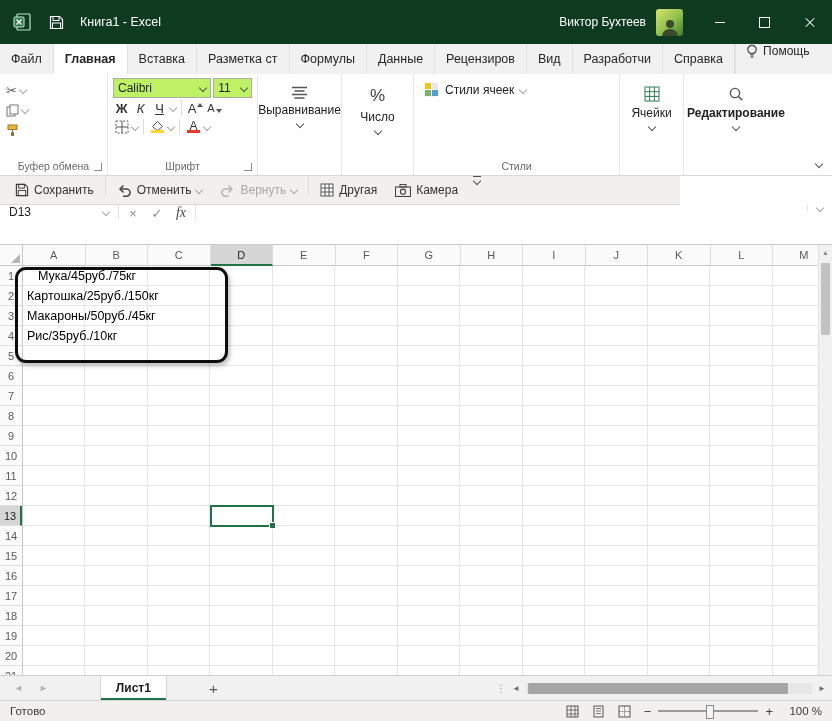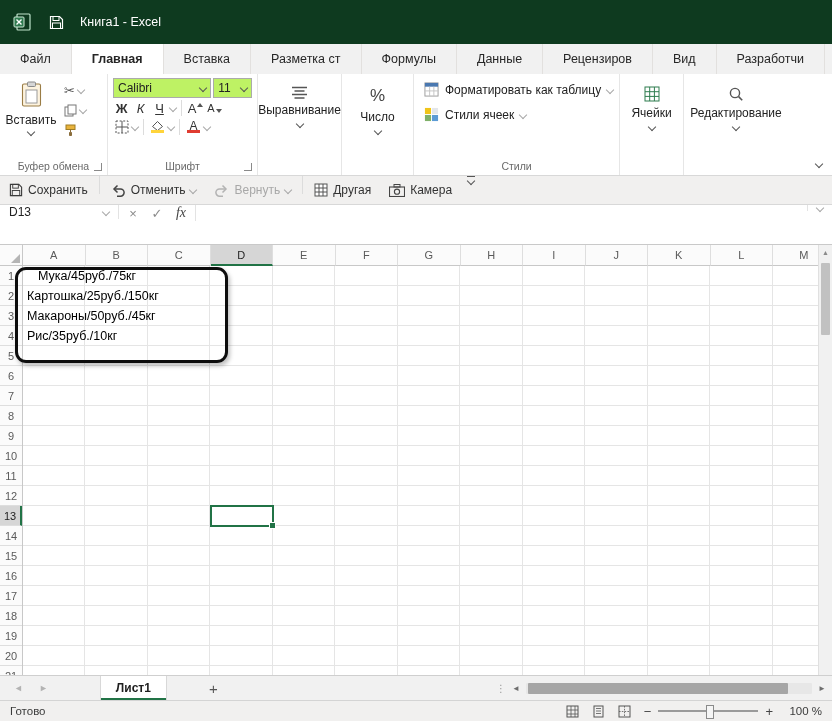--- a/index.html
+++ b/index.html
@@ -21,21 +21,21 @@
   .winbtn{width:45px;height:44px;display:flex;align-items:center;justify-content:center;position:relative;cursor:pointer;}
   .ic-min{width:10px;height:1px;background:#fff;display:block;}
   .ic-max{width:9px;height:9px;border:1px solid #fff;display:block;}
   .ic-x{position:relative;width:12px;height:12px;display:block;}
   .ic-x span{position:absolute;left:0;top:5.5px;width:12px;height:1px;background:#fff;}
   .ic-x span:nth-child(1){transform:rotate(45deg);}
   .ic-x span:nth-child(2){transform:rotate(-45deg);}
   
   .tabrow{position:absolute;top:44px;left:0;width:832px;height:30px;background:#f1f1f1;
     display:flex;align-items:stretch;}
-  .rtab{padding:0 20px;display:flex;align-items:center;font-size:12.5px;color:#262626;
+  .rtab{padding:0 11px;display:flex;align-items:center;font-size:12.5px;color:#262626;
     border-right:1px solid #e2e0de;cursor:pointer;white-space:nowrap;}
   .rtab.active{background:#fff;font-weight:700;}
   .tabrow-right{margin-left:auto;display:flex;align-items:center;gap:6px;padding-right:12px;}
   .helpbtn{display:flex;align-items:flex-start;gap:5px;font-size:12px;color:#262626;padding:0 10px;border-left:1px solid #e2e0de;height:100%;cursor:pointer;}
   .sharebtn{display:flex;align-items:center;gap:5px;font-size:12px;color:#a3a3a3;padding:0 6px;height:100%;cursor:pointer;}
   
   .ribbon{position:absolute;top:74px;left:0;width:832px;height:102px;background:#fff;
     border-bottom:1px solid #d8d8d8;display:flex;box-sizing:border-box;}
   .group{position:relative;border-right:1px solid #e6e6e6;box-sizing:border-box;padding:3px 2px 18px 2px;}
   .glabel{position:absolute;bottom:3px;left:0;right:0;text-align:center;font-size:10.5px;color:#6a6a6a;white-space:nowrap;}
@@ -60,26 +60,26 @@
   .tri-dn{width:0;height:0;border-left:3px solid transparent;border-right:3px solid transparent;border-top:4px solid #555;display:inline-block;margin-left:1px;margin-top:6px;}
   .colorbar{display:block;width:13px;height:3px;margin-top:-1px;}
   .stack{display:flex;flex-direction:column;align-items:center;line-height:1;}
   .vgroup{display:flex;flex-direction:column;align-items:center;gap:4px;padding-top:9px;
     font-size:12px;color:#222;cursor:pointer;}
   .g-align{width:84px;}
   .g-num{width:72px;}
   .g-styles{width:206px;}
   .srow{display:flex;align-items:center;gap:6px;height:25px;font-size:12px;color:#222;padding-left:8px;cursor:pointer;white-space:nowrap;}
   .g-cells{width:64px;}
-  .g-edit{width:104px;border-right:none;}
+  .g-edit{width:104px;border-right:none;font-weight:bold;}
   .ribbon-collapse{position:absolute;right:10px;bottom:8px;cursor:pointer;}
   .pct{font-size:17px;color:#444;font-weight:400;}
   
-  .qat{position:absolute;top:176px;left:0;width:832px;height:29px;background:#f1f0ef;
-    border-bottom:1px solid #d8d8d8;display:flex;align-items:flex-start;box-sizing:border-box;font-size:12px;color:#333;}
+  .qat{position:absolute;top:176px;left:0;width:680px;height:29px;background:#f1f0ef;
+    border-bottom:1px solid #d8d8d8;display:flex;align-items:flex-start;padding-left:6px;box-sizing:border-box;font-size:12px;color:#333;}
   .qitem{display:flex;align-items:center;gap:5px;padding:0 9px;height:100%;cursor:pointer;white-space:nowrap;}
   .qsep{width:1px;height:18px;background:#dcdcdc;margin:0 2px;}
   .qitem.disabled{color:#a8a8a8;}
   
   .fbar{position:absolute;top:205px;left:0;width:832px;height:40px;background:#fff;
     border-bottom:1px solid #c9c9c9;display:flex;align-items:flex-start;box-sizing:border-box;}
   .namebox{width:100px;display:flex;align-items:center;justify-content:space-between;padding:0 9px;
     font-size:12px;color:#222;border-right:1px solid #e3e3e3;cursor:pointer;}
   .fbtns{display:flex;align-items:center;border-right:1px solid #e3e3e3;padding:0 2px;}
   .fbtn{width:24px;text-align:center;font-size:13px;color:#8a8a8a;cursor:pointer;}
@@ -150,20 +150,41 @@
       </svg>
   </span>
   <span class="tb-save">
     <svg width="15" height="15" viewBox="0 0 15 15">
         <path d="M1.5 1.5 h9 l3 3 v9 h-12 Z" fill="none" stroke="#fff" stroke-width="1.2"></path>
         <rect x="4" y="1.5" width="6" height="4" fill="none" stroke="#fff" stroke-width="1"></rect>
         <rect x="3.5" y="8" width="8" height="5.5" fill="none" stroke="#fff" stroke-width="1"></rect>
       </svg>
   </span>
   <span class="tb-title">Книга1 - Excel</span>
+  <div class="tb-right">
+    <span class="tb-user">Виктор Бухтеев</span>
+    <span class="avatar">
+      <svg width="20" height="18" viewBox="0 0 20 18">
+          <circle cx="10" cy="6" r="4" fill="#3a4a2c"></circle>
+          <path d="M2 18 a8 7 0 0 1 16 0 Z" fill="#3a4a2c"></path>
+        </svg>
+    </span>
+    <div class="winbtn">
+        <span class="ic-min"></span>
+      </div>
+    <div class="winbtn">
+        <span class="ic-max"></span>
+      </div>
+    <div class="winbtn">
+        <span class="ic-x">
+          <span></span>
+          <span></span>
+        </span>
+      </div>
+  </div>
 </div>
 
 <div class="tabrow">
   <div id="ribbon-tabs" style="display:flex;align-items:stretch;">
       <div class="rtab">Файл</div>
       <div class="rtab active">Главная</div>
       <div class="rtab">Вставка</div>
       <div class="rtab">Разметка ст</div>
       <div class="rtab">Формулы</div>
       <div class="rtab">Данные</div>
@@ -190,31 +211,20 @@
           </svg>
       </span>
 
     </span>
   </div>
 </div>
 
 <div class="ribbon">
 
   <div class="group g-clip">
-    <div class="paste-btn">
-      <span>
-        <svg width="23" height="27" viewBox="0 0 23 27">
-            <rect x="2.5" y="3" width="18" height="22" rx="1.5" fill="#fdf3df" stroke="#9a7c45" stroke-width="1.1"></rect>
-            <rect x="7.5" y="1" width="8" height="4.5" rx="1" fill="#d6d6d6" stroke="#8a8a8a"></rect>
-            <rect x="6" y="9" width="11" height="13" fill="#fff" stroke="#9a9a9a"></rect>
-          </svg>
-      </span>
-      <span>Вставить</span>
-      <span class="chev"></span>
-    </div>
     <div class="clip-minis">
       <span class="mini">
           <span>✂</span>
           <span class="chev light"></span>
         </span>
       <span class="mini">
         <svg width="13" height="13" viewBox="0 0 13 13">
             <rect x="1" y="3" width="8" height="9" fill="#fff" stroke="#777"></rect>
             <rect x="4" y="1" width="8" height="9" fill="#fff" stroke="#777"></rect>
           </svg>
@@ -296,29 +306,20 @@
 
   <div class="group g-num">
     <div class="vgroup">
       <span class="pct">%</span>
       <span>Число</span>
       <span class="chev"></span>
     </div>
   </div>
 
   <div class="group g-styles">
-    <div class="srow">
-      <svg width="15" height="15" viewBox="0 0 16 16">
-          <rect x="1" y="1" width="14" height="14" fill="#fff" stroke="#9a9a9a"></rect>
-          <rect x="1" y="1" width="14" height="4" fill="#4a78b0"></rect>
-          <path d="M1 9.5 H15 M6 5 V15 M10.5 5 V15" stroke="#c3c3c3"></path>
-        </svg>
-      <span>Форматировать как таблицу</span>
-      <span class="chev light"></span>
-    </div>
     <div class="srow">
       <svg width="15" height="15" viewBox="0 0 16 16">
           <rect x="1" y="1" width="6.5" height="6.5" fill="#f0c419"></rect>
           <rect x="8.5" y="1" width="6.5" height="6.5" fill="#e3e6ea"></rect>
           <rect x="1" y="8.5" width="6.5" height="6.5" fill="#7fb069"></rect>
           <rect x="8.5" y="8.5" width="6.5" height="6.5" fill="#5b9bd5"></rect>
         </svg>
       <span>Стили ячеек</span>
       <span class="chev light"></span>
     </div>

